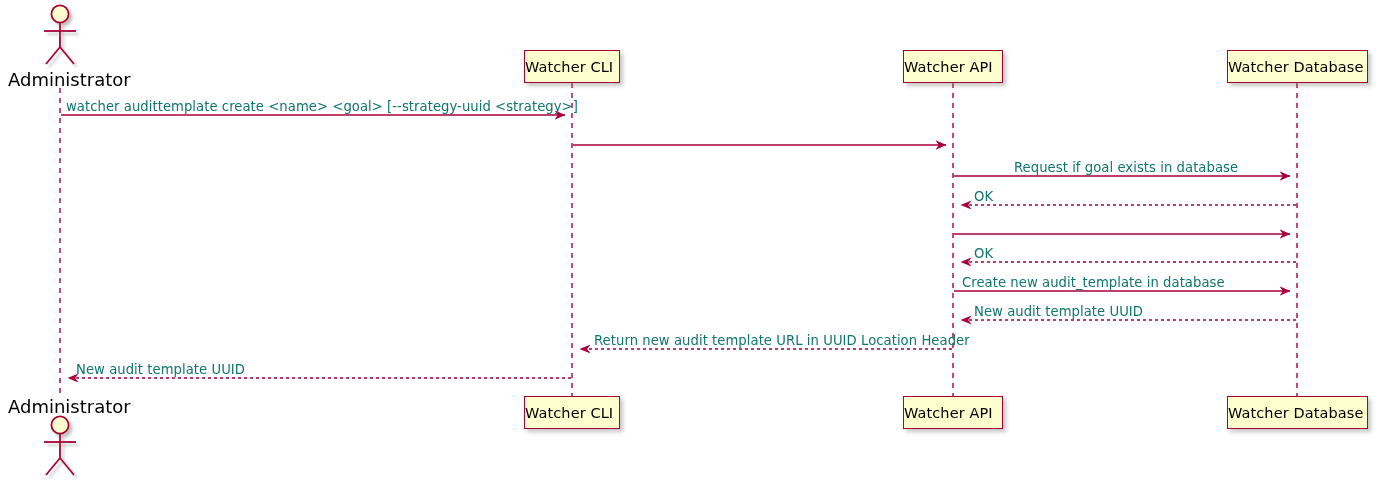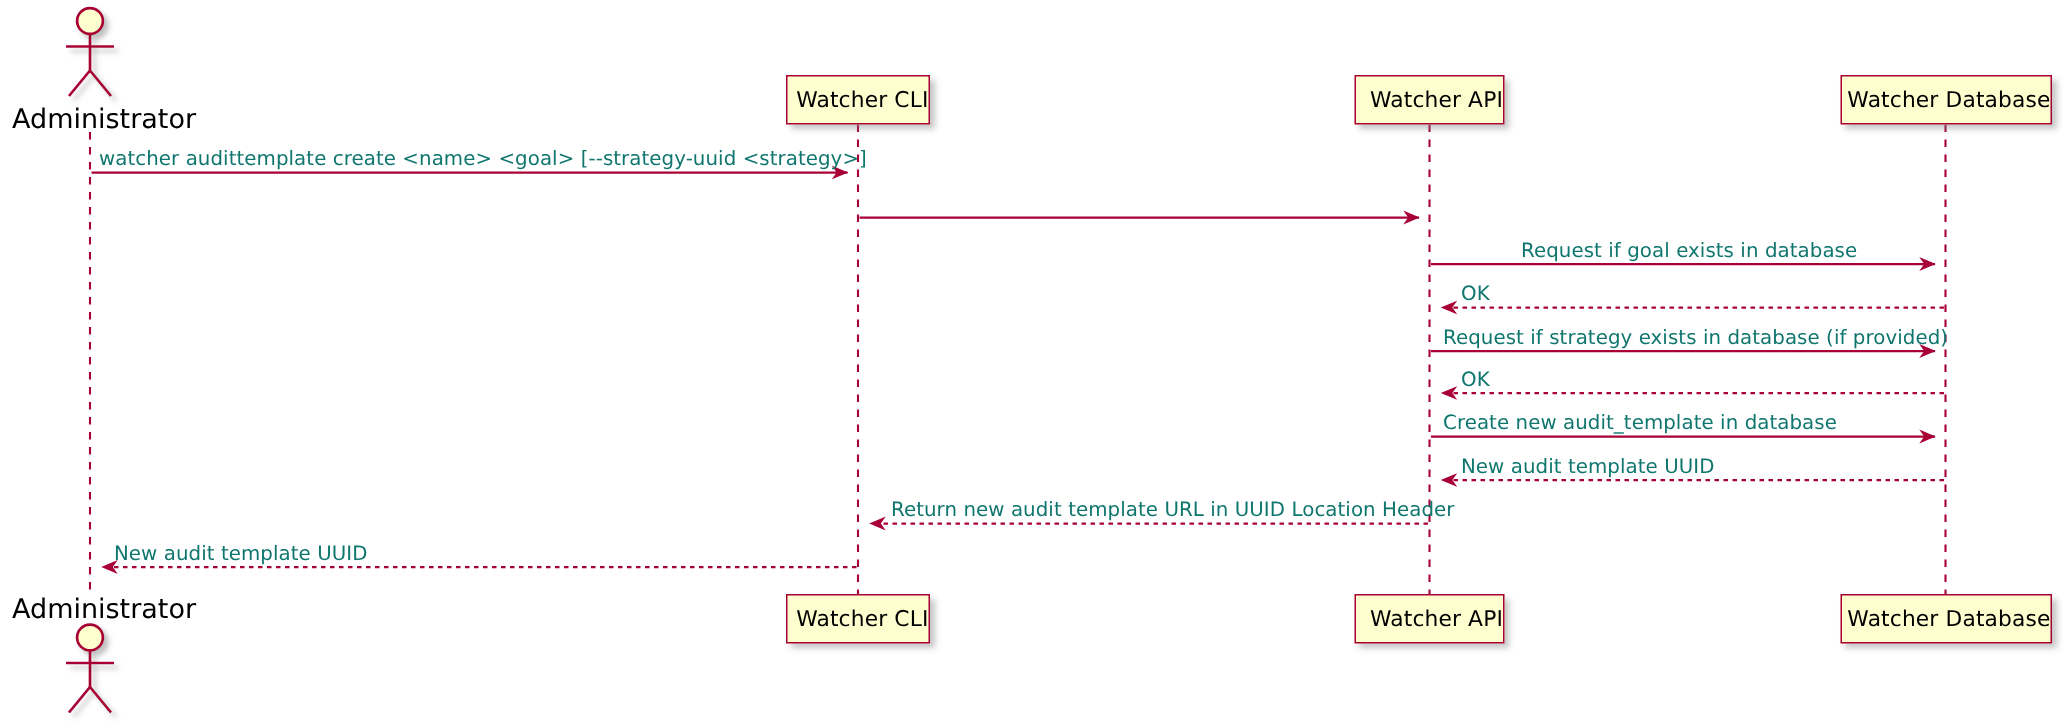--- a/index.html
+++ b/index.html
@@ -11,21 +11,21 @@
   .canvas{position:absolute;left:0;top:0;width:1379px;height:483px;}
   svg.diagram{position:absolute;left:0;top:0;width:1379px;height:483px;}
 
   
   .pbox{
     position:absolute;
     background:#FEFECE;
     border:1.6px solid #A80036;
     box-shadow:3px 3px 4px rgba(130,130,130,0.45);
     box-sizing:border-box;
-    display:flex;align-items:center;justify-content:flex-end;
+    display:flex;align-items:center;justify-content:flex-start;
     color:#000000;
     font-size:14.5px;
     white-space:nowrap;
     letter-spacing:0.1px;
   }
   .actor-label{
     position:absolute;
     color:#000000;
     font-size:18px;
     white-space:nowrap;
@@ -122,23 +122,20 @@
 
   <div class="msg" style="left:66px;top:99px;">
     <span>watcher audittemplate create &lt;name&gt; &lt;goal&gt; [--strategy-uuid &lt;strategy&gt;]</span>
   </div>
   <div class="msg" style="left:1014px;top:160px;">
     <span>Request if goal exists in database</span>
   </div>
   <div class="msg" style="left:974px;top:189px;">
     <span>OK</span>
   </div>
-  <div class="msg" style="left:962px;top:218px;">
-    <span>Request if strategy exists in database (if provided)</span>
-  </div>
   <div class="msg" style="left:974px;top:246px;">
     <span>OK</span>
   </div>
   <div class="msg" style="left:962px;top:275px;">
     <span>Create new audit_template in database</span>
   </div>
   <div class="msg" style="left:974px;top:304px;">
     <span>New audit template UUID</span>
   </div>
   <div class="msg" style="left:594px;top:333px;">

